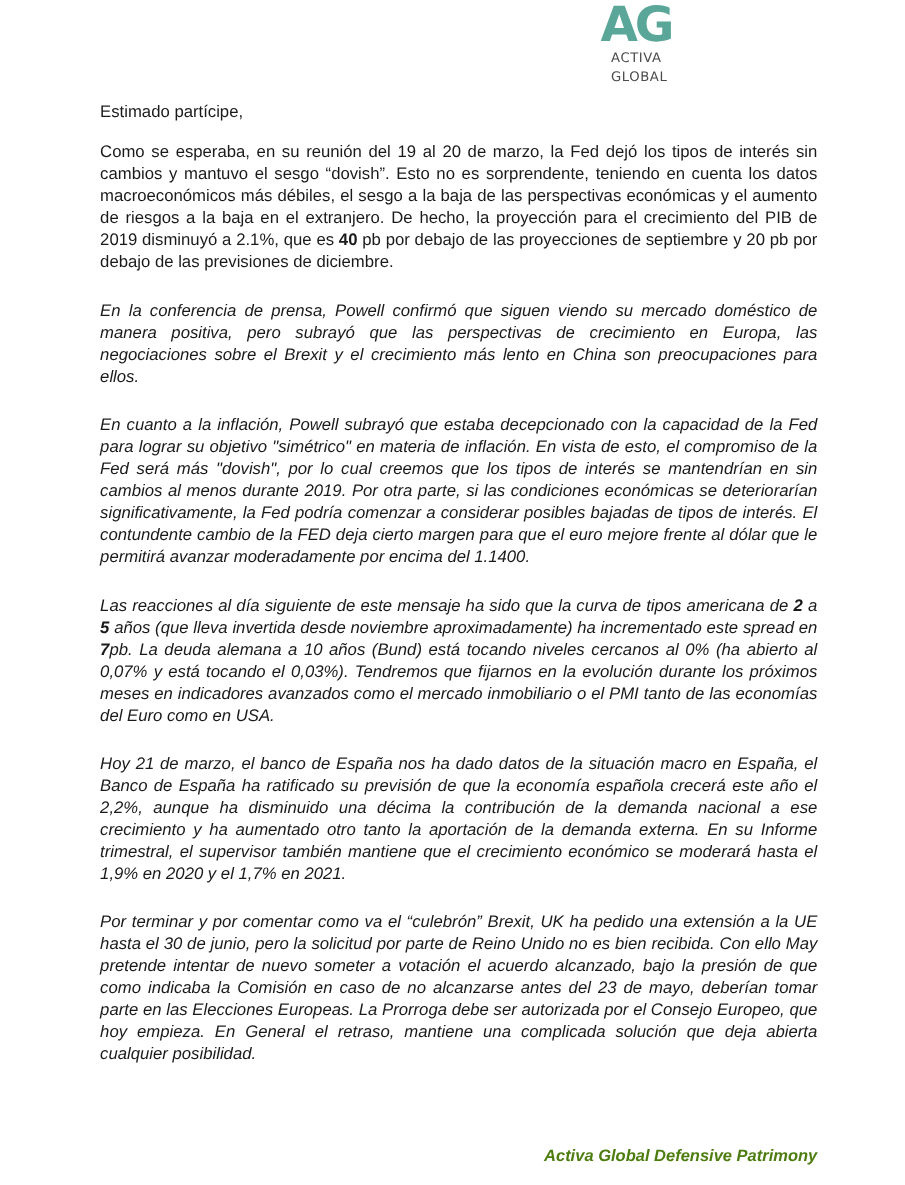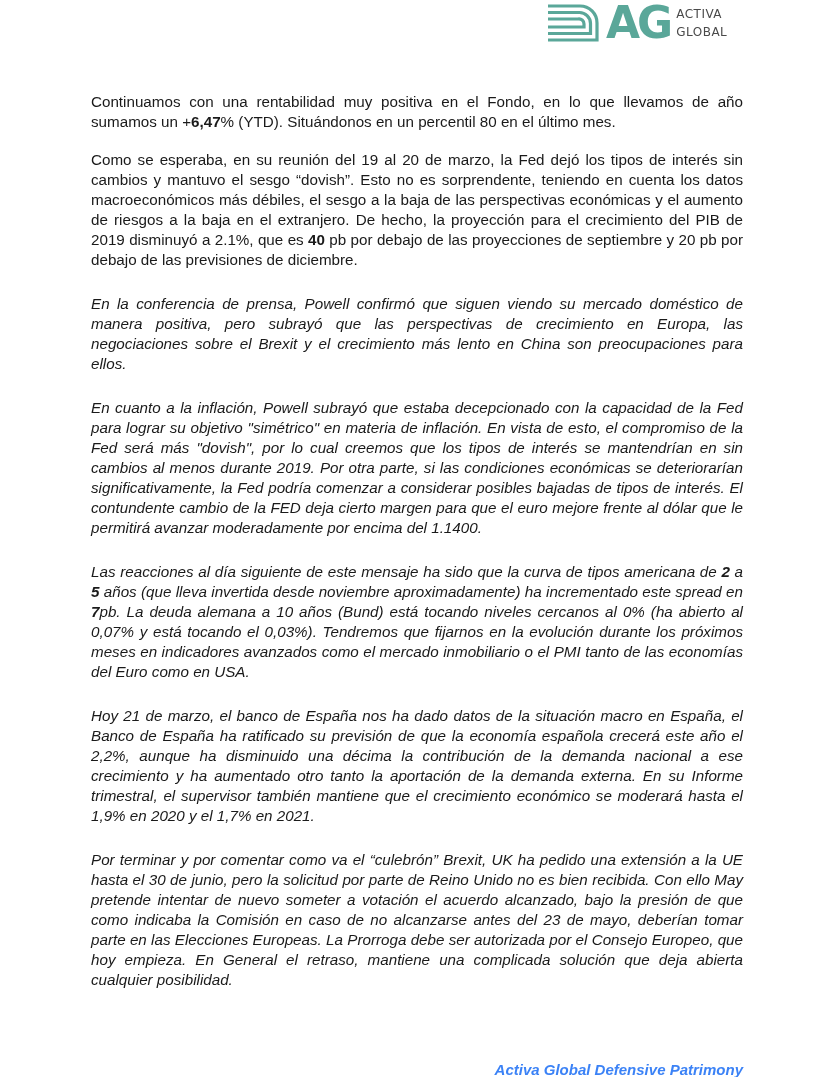--- a/index.html
+++ b/index.html
@@ -15,20 +15,21 @@
       font-family: "Liberation Sans", "DejaVu Sans", sans-serif;
       color: #1a1a1a;
     }
     .logo {
       position: absolute;
       top: 3px;
       left: 546px;
       height: 40px;
       display: flex;
       align-items: center;
+      flex-direction: column;
     }
     .logo-mark {
       width: 56px;
       height: 40px;
       margin-right: 4px;
     }
     .logo-ag {
       font-family: "DejaVu Sans", sans-serif;
       font-weight: bold;
       font-size: 44px;
@@ -63,22 +64,21 @@
     }
     .spacer-p { margin-top: 24px !important; font-style: italic; }
     b { font-weight: bold; }
     .signature {
       position: absolute;
       right: 80px;
       top: 1042px;
       font-style: italic;
       font-weight: bold;
       font-size: 15px;
-      color: #3b82f6;
-      margin-top: 19px;
+      color: #4d7c0f;
     }
   </style>
 </head>
 <body>
 
 <div class="logo">
   <svg class="logo-mark" viewBox="0 0 56 40">
     <g fill="none" stroke="#5aa799" stroke-width="3.2">
       <path d="M2 3 H34 A17 17 0 0 1 51 20 V37 H2"></path>
       <path d="M2 9.5 H33 A11 11 0 0 1 44.5 20.5 V30.5 H2"></path>
@@ -86,22 +86,22 @@
     </g>
   </svg>
   <span class="logo-ag">AG</span>
   <div class="logo-text">
     <span>ACTIVA</span>
     <span>GLOBAL</span>
   </div>
 </div>
 
 <div class="content">
+  <p class="greeting">Estimado partícipe,</p>
 
-  <p><span>Continuamos con una rentabilidad muy positiva en el Fondo, en lo que llevamos de año sumamos un +</span><b>6,47</b><span>% (YTD). Situándonos en un percentil 80 en el último mes.</span></p>
 
   <p><span>Como se esperaba, en su reunión del 19 al 20 de marzo, la Fed dejó los tipos de interés sin cambios y mantuvo el sesgo “dovish”. Esto no es sorprendente, teniendo en cuenta los datos macroeconómicos más débiles, el sesgo a la baja de las perspectivas económicas y el aumento de riesgos a la baja en el extranjero. De hecho, la proyección para el crecimiento del PIB de 2019 disminuyó a 2.1%, que es </span><b>40</b><span> pb por debajo de las proyecciones de septiembre y 20 pb por debajo de las previsiones de diciembre.</span></p>
 
   <p class="spacer-p">En la conferencia de prensa, Powell confirmó que siguen viendo su mercado doméstico de manera positiva, pero subrayó que las perspectivas de crecimiento en Europa, las negociaciones sobre el Brexit y el crecimiento más lento en China son preocupaciones para ellos.</p>
 
   <p class="spacer-p">En cuanto a la inflación, Powell subrayó que estaba decepcionado con la capacidad de la Fed para lograr su objetivo "simétrico" en materia de inflación. En vista de esto, el compromiso de la Fed será más "dovish", por lo cual creemos que los tipos de interés se mantendrían en sin cambios al menos durante 2019. Por otra parte, si las condiciones económicas se deteriorarían significativamente, la Fed podría comenzar a considerar posibles bajadas de tipos de interés. El contundente cambio de la FED deja cierto margen para que el euro mejore frente al dólar que le permitirá avanzar moderadamente por encima del 1.1400.</p>
 
   <p class="spacer-p"><span>Las reacciones al día siguiente de este mensaje ha sido que la curva de tipos americana de </span><b>2</b><span> a </span><b>5</b><span> años (que lleva invertida desde noviembre aproximadamente) ha incrementado este spread en </span><b>7</b><span>pb. La deuda alemana a 10 años (Bund) está tocando niveles cercanos al 0% (ha abierto al 0,07% y está tocando el 0,03%). Tendremos que fijarnos en la evolución durante los próximos meses en indicadores avanzados como el mercado inmobiliario o el PMI tanto de las economías del Euro como en USA.</span></p>
 
   <p class="spacer-p">Hoy 21 de marzo, el banco de España nos ha dado datos de la situación macro en España, el Banco de España ha ratificado su previsión de que la economía española crecerá este año el 2,2%, aunque ha disminuido una décima la contribución de la demanda nacional a ese crecimiento y ha aumentado otro tanto la aportación de la demanda externa. En su Informe trimestral, el supervisor también mantiene que el crecimiento económico se moderará hasta el 1,9% en 2020 y el 1,7% en 2021.</p>

